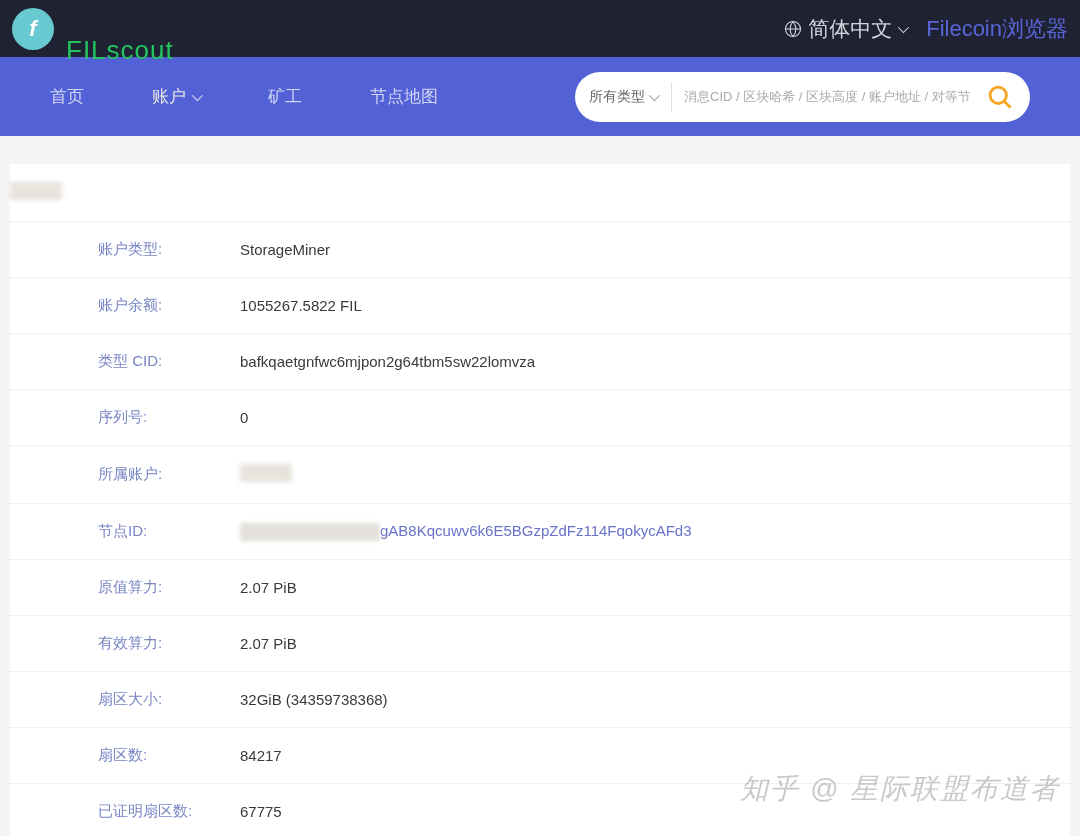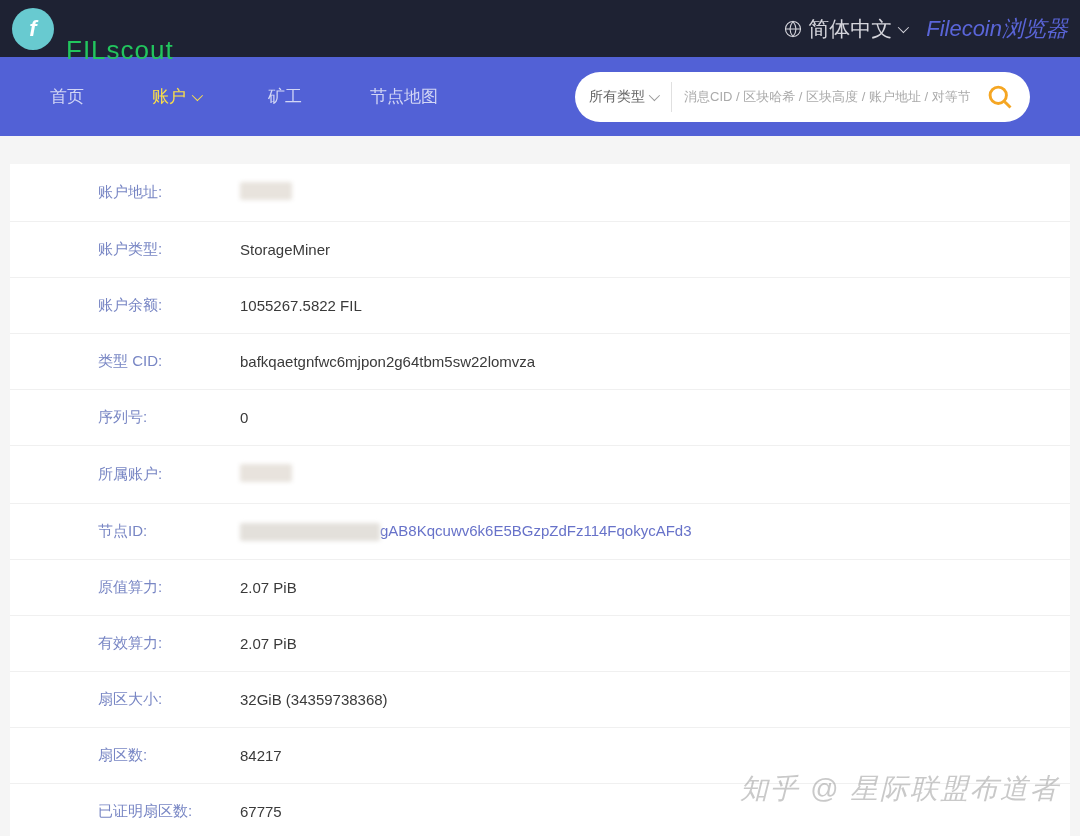--- a/index.html
+++ b/index.html
@@ -22,33 +22,33 @@
       align-items: center;
       justify-content: center;
       color: white;
       font-size: 22px;
       font-style: italic;
       font-weight: bold;
     }
     .logo-text { color: #22c55e; font-size: 26px; letter-spacing: 1px; margin-top: 44px; }
     .top-right { display: flex; align-items: center; gap: 20px; }
     .lang-selector { display: flex; align-items: center; gap: 6px; color: #d5d5dc; font-size: 21px; cursor: pointer; }
-    .brand-text { color: #5a65d8; font-size: 22px; font-style: italic; }
+    .brand-text { color: #5a65d8; font-size: 22px; }
     
     .nav-bar {
       background: #5261d6;
       height: 79px;
       display: flex;
       align-items: center;
       justify-content: space-between;
       padding: 0 50px 0 50px;
     }
     .nav-items { display: flex; gap: 68px; }
     .nav-item { color: #d2d6f5; font-size: 17px; cursor: pointer; display: flex; align-items: center; gap: 6px; }
-    .nav-item.active { color: #fde047; }
+    .nav-item.active { color: #e5e5e5; }
     
     .search-container {
       display: flex;
       align-items: center;
       background: white;
       border-radius: 28px;
       height: 50px;
       padding: 0 12px 0 0;
       overflow: hidden;
     }
@@ -165,21 +165,20 @@
       <svg width="28" height="28" viewBox="0 0 24 24" fill="none" stroke="#f5a623" stroke-width="2.5">
           <circle cx="10.5" cy="10.5" r="7"></circle>
           <line x1="21" y1="21" x2="16" y2="16"></line>
         </svg>
     </div>
   </div>
 </div>
 
 <div class="content-panel" id="details-container" style="position:relative;">
     <div class="detail-row" style="position: relative;">
-      <div class="detail-label">账户地址:</div>
       <div class="detail-value"><span class="redacted-box"></span></div>
     </div>
     <div class="detail-row" style="position: relative;">
       <div class="detail-label">账户类型:</div>
       <div class="detail-value">StorageMiner</div>
     </div>
     <div class="detail-row" style="position: relative;">
       <div class="detail-label">账户余额:</div>
       <div class="detail-value">1055267.5822 FIL</div>
     </div>

